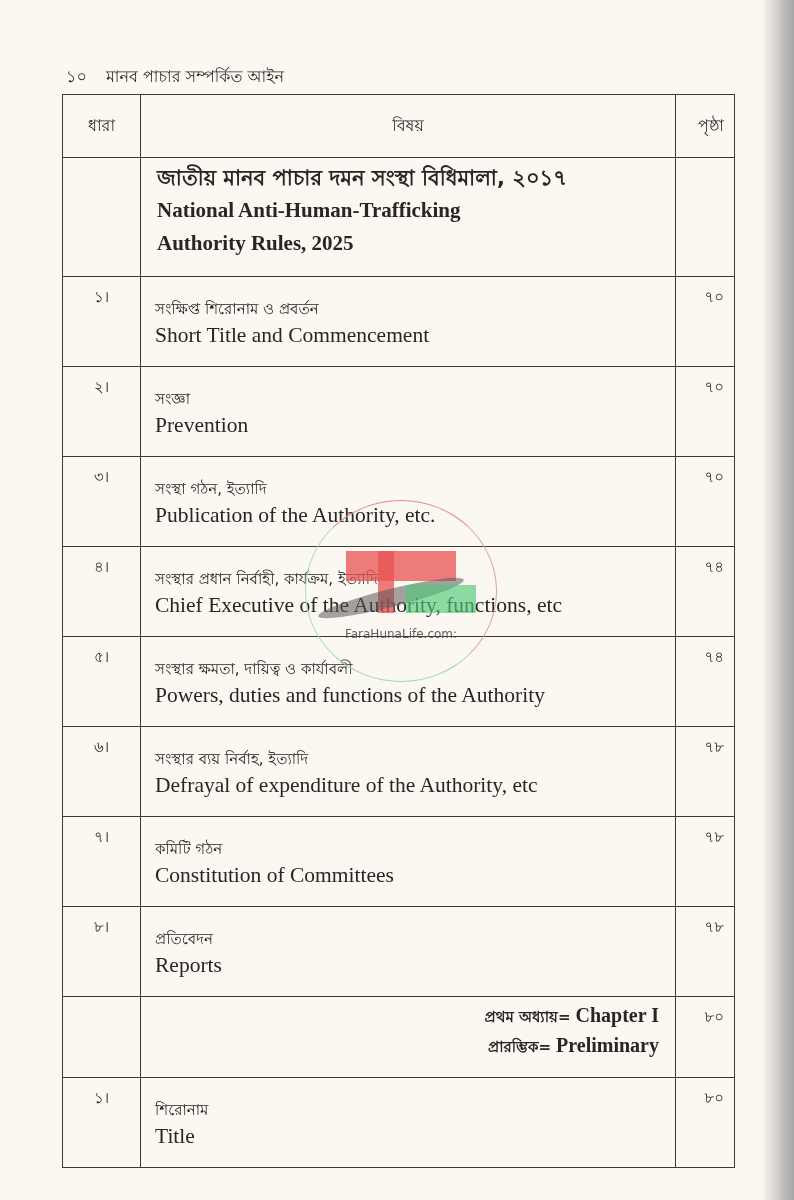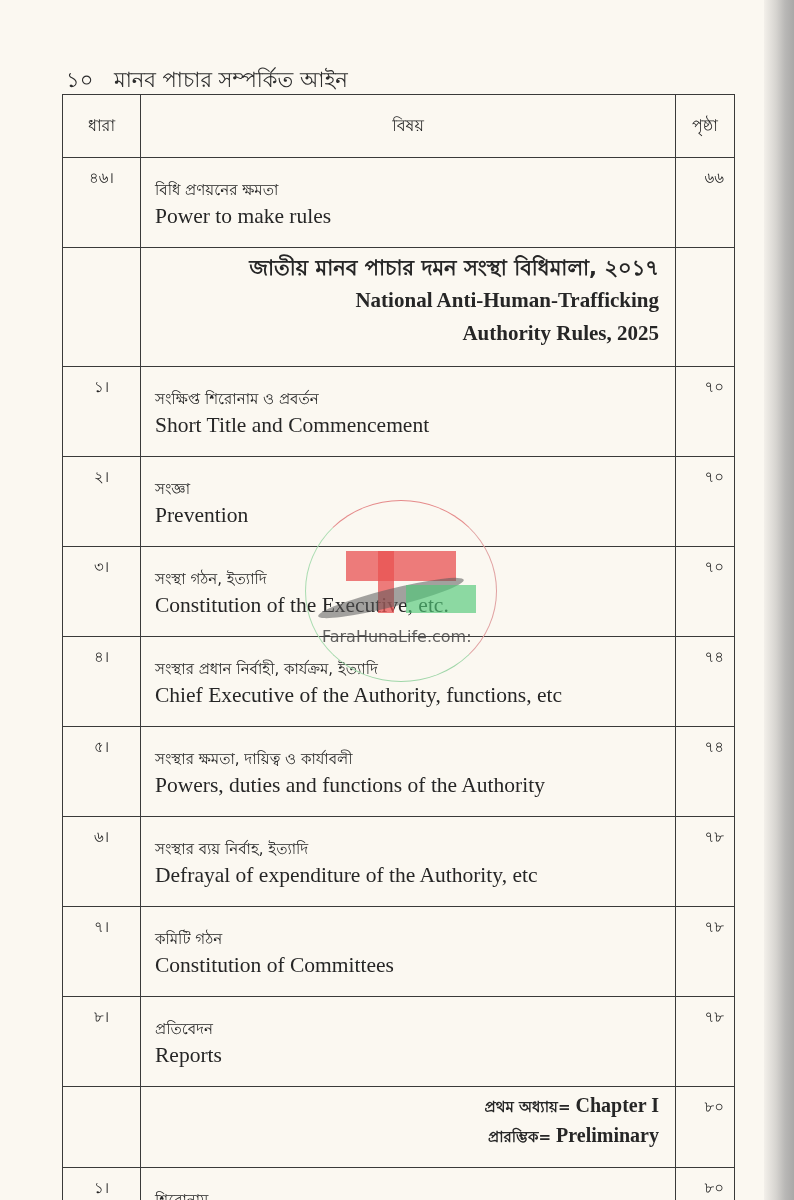--- a/index.html
+++ b/index.html
@@ -19,21 +19,21 @@
     position: absolute;
     top: 0; right: 0;
     width: 30px; height: 1200px;
     background: linear-gradient(to right, #f3f0ea 0%, #d6d4d0 40%, #b9b8b6 70%, #a9a8a7 100%);
   }
   .running-head {
     position: absolute;
     left: 66px;
     top: 64px;
     font-family: "DejaVu Sans", sans-serif;
-    font-size: 21px;
+    font-size: 16px;
     color: #2c2c2c;
     white-space: nowrap;
   }
   .running-head .page-no {
     margin-right: 14px;
   }
   table.toc {
     position: absolute;
     left: 62px;
     top: 94px;
@@ -50,21 +50,21 @@
   col.c-sub { width: 535px; }
   col.c-pg  { width: 59px; }
   th {
     height: 30px;
     font-family: "DejaVu Sans", sans-serif;
     font-weight: normal;
     font-size: 16px;
     text-align: center;
     vertical-align: middle !important;
   }
-  th.h-pg { text-align: left; padding-right: 4px !important; }
+  th.h-pg { text-align: center; padding-right: 4px !important; }
   td.sec {
     text-align: center;
     font-family: "DejaVu Sans", sans-serif;
     font-size: 15px;
     padding-top: 8px !important;
   }
   td.pg {
     text-align: right;
     font-family: "DejaVu Sans", sans-serif;
     font-size: 15px;
@@ -84,21 +84,21 @@
   .en {
     font-family: "Liberation Serif", serif;
     font-size: 21.5px;
     line-height: 30px;
     display: block;
   }
   tr.row { height: 62px; }
   tr.row-tall { height: 63px; }
   tr.section-title { height: 106px; }
   td.title-cell {
-    text-align: right;
+    text-align: left;
     padding-top: 2px !important;
   }
   .st-bn {
     display: block;
     font-family: "DejaVu Sans", sans-serif;
     font-weight: bold;
     font-size: 21px;
     line-height: 32px;
     padding-top: 2px;
   }
@@ -158,24 +158,25 @@
   .wm-swoosh {
     position: absolute;
     left: 10px; top: 88px;
     width: 150px; height: 18px;
     border-radius: 50%;
     background: rgba(90, 90, 90, 0.55);
     transform: rotate(-14deg);
   }
   .wm-text {
     position: absolute;
-    left: 16px; width: 190px;
+    left: 0; width: 190px;
     top: 126px;
-    font-family: "DejaVu Sans", sans-serif;
-    font-size: 16px;
+    text-align: center;
+    font-family: "DejaVu Sans", sans-serif;
+    font-size: 12px;
     color: rgba(70, 70, 70, 0.85);
   }
 </style>
 </head>
 <body>
 
 <div class="gutter-shadow"></div>
 
 <div class="running-head">
   <span class="page-no">১০</span>
@@ -188,28 +189,20 @@
       <col class="c-sub">
       <col class="c-pg">
   </colgroup>
   <tbody>
       <tr>
     <th>ধারা</th>
     <th>বিষয়</th>
     <th class="h-pg">পৃষ্ঠা</th>
   </tr>
 
-  <tr class="row">
-    <td class="sec">৪৬।</td>
-    <td class="subject">
-      <span class="bn">বিধি প্রণয়নের ক্ষমতা</span>
-      <span class="en">Power to make rules</span>
-    </td>
-    <td class="pg">৬৬</td>
-  </tr>
 
   <tr class="section-title">
     <td></td>
     <td class="title-cell">
       <span class="st-bn">জাতীয় মানব পাচার দমন সংস্থা বিধিমালা, ২০১৭</span>
       <span class="st-en">National Anti-Human-Trafficking</span>
       <span class="st-en">Authority Rules, 2025</span>
     </td>
     <td></td>
   </tr>
@@ -227,21 +220,21 @@
     <td class="subject">
       <span class="bn">সংজ্ঞা</span>
       <span class="en">Prevention</span>
     </td>
     <td class="pg">৭০</td>
   </tr>
   <tr class="row">
     <td class="sec">৩।</td>
     <td class="subject">
       <span class="bn">সংস্থা গঠন, ইত্যাদি</span>
-      <span class="en">Constitution of the Executive, etc.</span>
+      <span class="en">Publication of the Authority, etc.</span>
     </td>
     <td class="pg">৭০</td>
   </tr>
   <tr class="row">
     <td class="sec">৪।</td>
     <td class="subject">
       <span class="bn">সংস্থার প্রধান নির্বাহী, কার্যক্রম, ইত্যাদি</span>
       <span class="en">Chief Executive of the Authority, functions, etc</span>
     </td>
     <td class="pg">৭৪</td>

